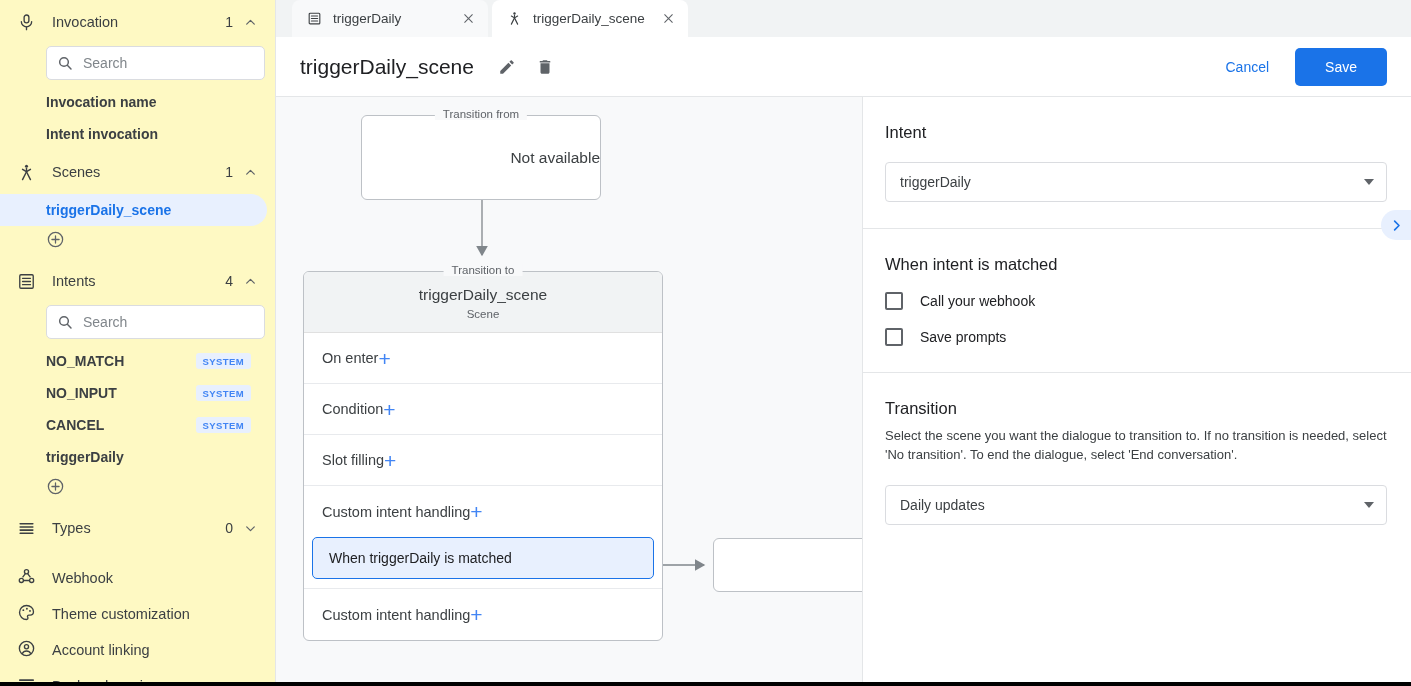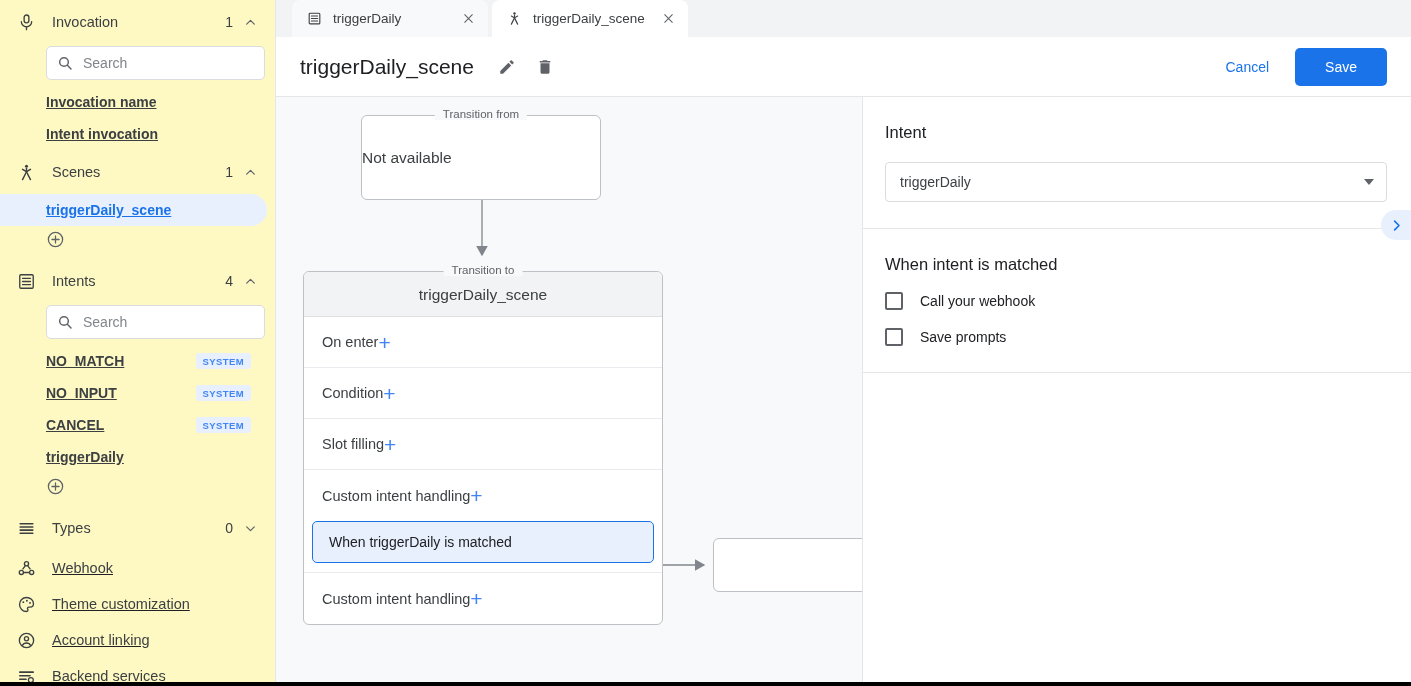--- a/index.html
+++ b/index.html
@@ -48,34 +48,34 @@
     display: flex; align-items: center;
     height: 32px; margin: 0 8px 0 0;
     padding: 0 16px 0 46px;
     font-size: 14px; font-weight: bold; color: #3c4043;
     cursor: pointer; position: relative;
   }
   .side-item.selected {
     background: #e8f0fe; color: #1a73e8;
     border-radius: 0 16px 16px 0;
   }
-  .side-item .si-label { flex: 1; white-space: nowrap; overflow: hidden; text-decoration: underline; }
+  .side-item .si-label { flex: 1; white-space: nowrap; overflow: hidden; }
   .badge-system {
     background: #e8f0fe; color: #4285f4;
     font-size: 9.5px; font-weight: bold; letter-spacing: .4px;
     padding: 3px 7px 2px 7px; border-radius: 3px;
   }
   .side-add {
     padding: 4px 0 6px 46px; cursor: pointer;
   }
   .side-add svg { color: #5f6368; }
 
   .side-link {
-    display:flex; align-items:center;
-    height: 36px; padding: 0 18px 0 14px; cursor:pointer;text-decoration:underline;
+    display:flex; align-items:flex-end;
+    height: 36px; padding: 0 18px 0 14px; cursor:pointer;
   }
   .side-link .sg-label { font-weight: normal; }
 
   
   .main { flex: 1; height: 686px; position: relative; background:#fff; display:flex; flex-direction:column; }
 
   .tabbar {
     height: 37px; background: #f1f3f4;
     display: flex; align-items: flex-end; padding-left: 16px;
     position: relative; z-index: 3;
@@ -127,21 +127,21 @@
     position: absolute; background: #fff;
     border: 1px solid #bdc1c6; border-radius: 6px;
   }
   .node-legend {
     position: absolute; top: -8px; left: 50%; transform: translateX(-50%);
     background: #f8f9fa; padding: 0 8px;
     font-size: 11.5px; color: #5f6368; white-space: nowrap;
   }
   #node-not-available {
     left: 85px; top: 18px; width: 240px; height: 85px;
-    display:flex; align-items:center; justify-content:flex-start;
+    display:flex; align-items:center; justify-content:flex-end;
   }
   #node-not-available .nn-text { font-size: 15.5px; color:#3c4043; }
 
   #node-scene {
     left: 27px; top: 174px; width: 360px;
     border-radius: 6px; overflow: visible;
   }
   .scene-head {
     background: #f1f3f4; border-radius: 5px 5px 0 0;
     padding: 14px 0 12px 0; text-align:center;
@@ -453,20 +453,21 @@
 
         <div class="node" id="node-not-available">
           <span class="node-legend">Transition from</span>
           <span class="nn-text">Not available</span>
         </div>
 
         <div class="node" id="node-scene">
           <span class="node-legend">Transition to</span>
           <div class="scene-head">
             <div class="scene-title">triggerDaily_scene</div>
+            <div class="scene-sub">Scene</div>
           </div>
 
           <div class="scene-row">
             <span>On enter</span>
             <span class="scene-plus">+</span>
           </div>
           <div class="scene-row">
             <span>Condition</span>
             <span class="scene-plus">+</span>
           </div>
@@ -515,18 +516,26 @@
           <div class="rp-check-row">
             <span class="rp-check"></span>
             <span class="rp-check-label">Call your webhook</span>
           </div>
           <div class="rp-check-row">
             <span class="rp-check"></span>
             <span class="rp-check-label">Save prompts</span>
           </div>
         </div>
 
+        <div class="rp-section last">
+          <div class="rp-title">Transition</div>
+          <div class="rp-desc">Select the scene you want the dialogue to transition to. If no transition is needed, select 'No transition'. To end the dialogue, select 'End conversation'.</div>
+          <div class="rp-select">
+            <span class="sel-val">Daily updates</span>
+            <span class="sel-arrow"></span>
+          </div>
+        </div>
       </div>
     </div>
   </div>
 
   <div class="bottom-bar"></div>
 </div>
 
 </body></html>

